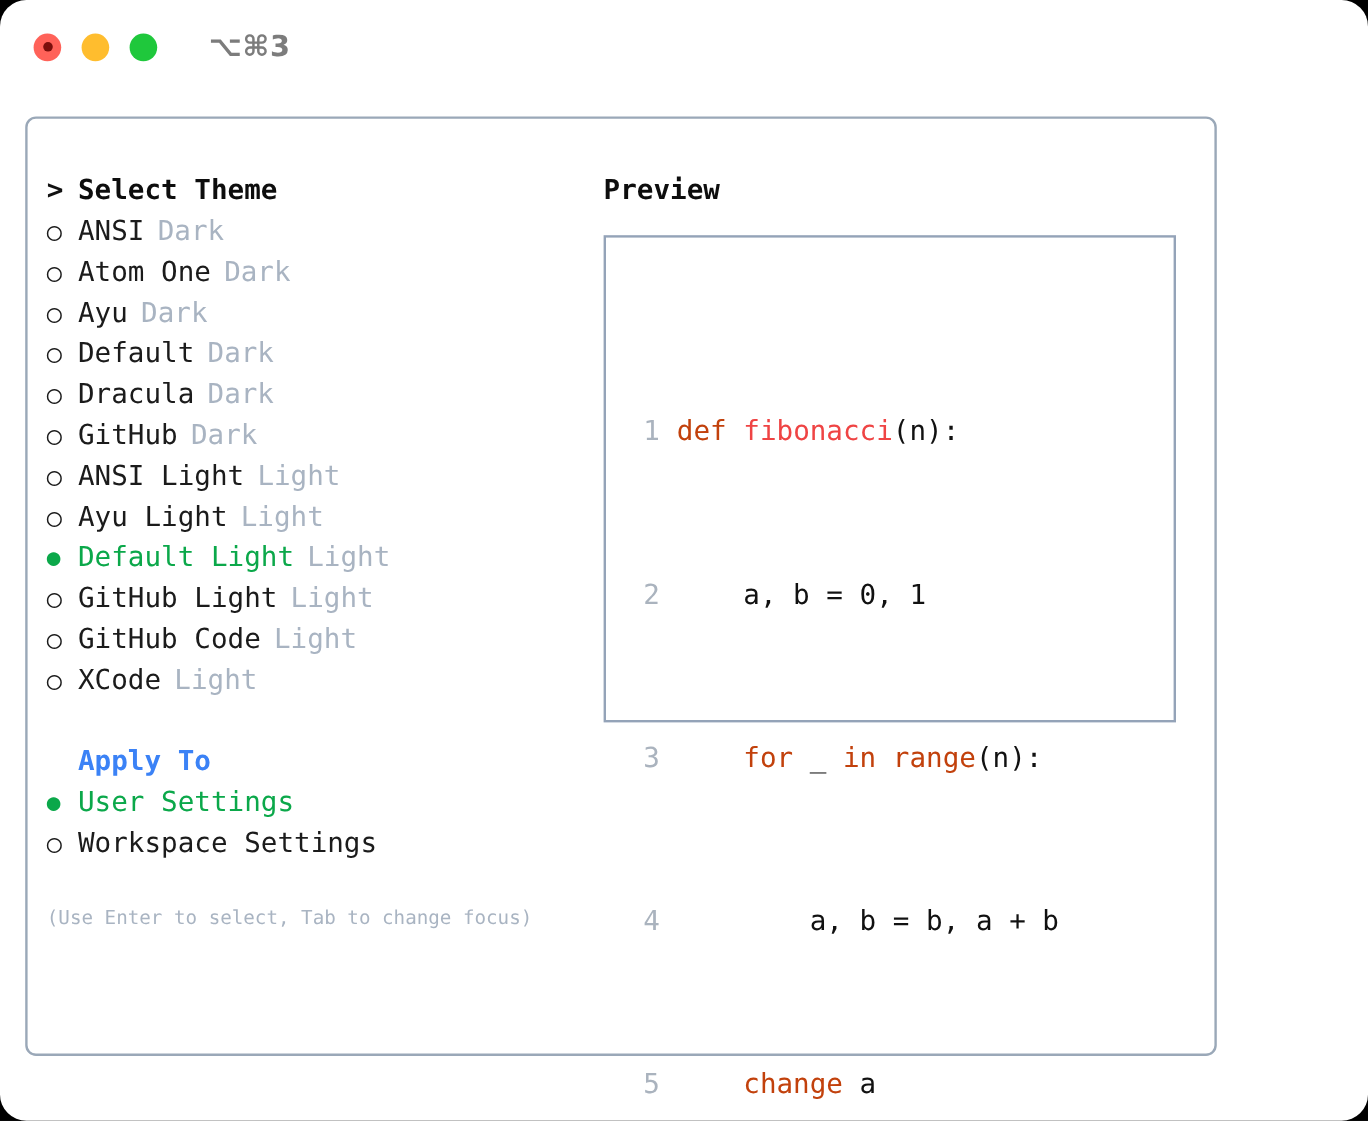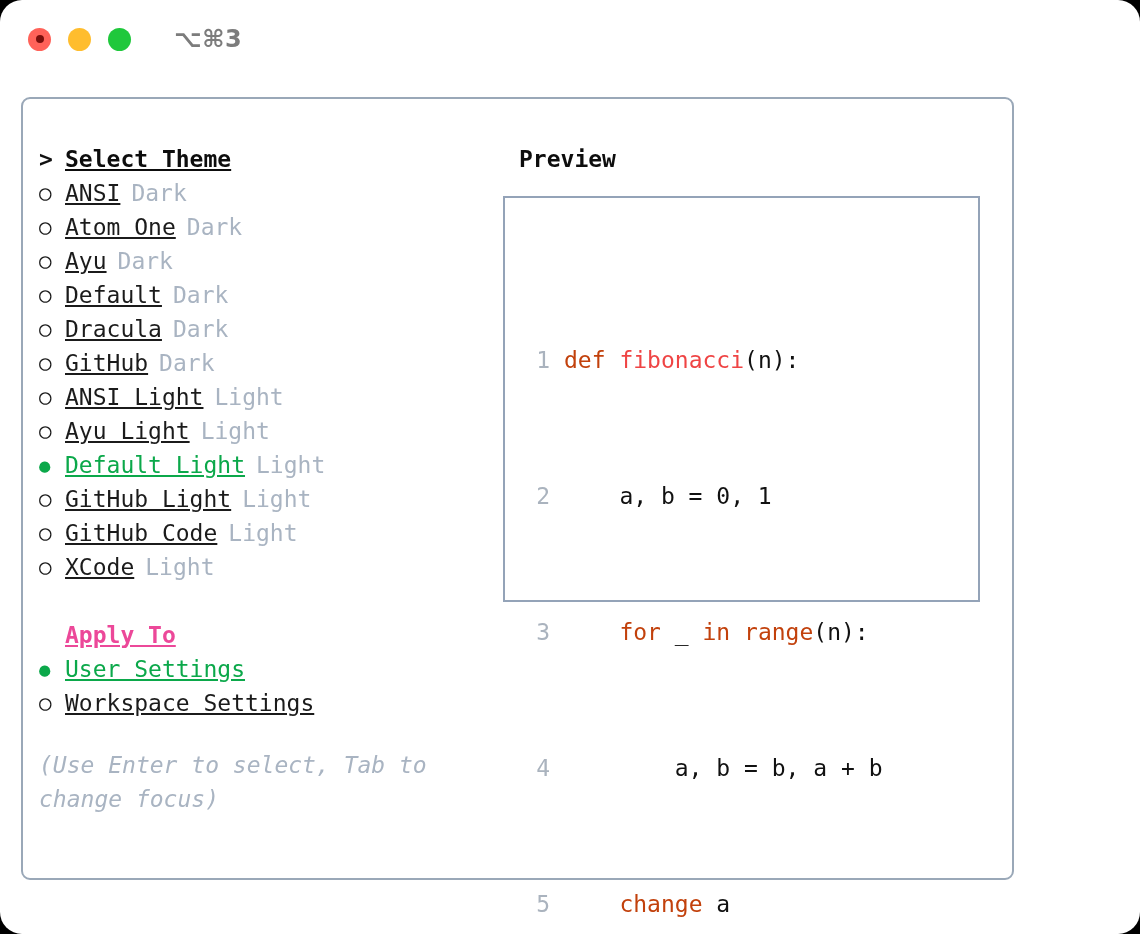--- a/index.html
+++ b/index.html
@@ -108,54 +108,52 @@
     width: 26px;
     flex: 0 0 26px;
     font-size: 21px;
     color: #1b1b1b;
     display: inline-block;
   }
   .marker.sel { color: #0ba84a; font-size: 19px; }
   .marker.caret { color: #111111; font-weight: 700; font-size: 23px; }
   .marker.blank { color: transparent; }
 
-  .row .label { color: #1b1b1b; text-decoration: underline; }
+  .row .label { color: #1b1b1b; }
   .row .tag {
     color: #a9b4c2;
     margin-left: 11px;
   }
   .row.selected .label { color: #0ba84a; }
   .row.header .label { font-weight: 700; color: #0d0d0d; }
-  .row.subheader .label { font-weight: 700; color: #ec4899; }
+  .row.subheader .label { font-weight: 700; color: #3b82f6; }
 
   .gap { height: 34px; }
 
   .hint {
     margin-top: 28px;
     width: 410px;
-    font-size: 23px;
+    font-size: 16px;
     line-height: 34px;
     color: #a9b4c2;
-    font-style: italic;
   }
 
   
   .right-col {
     position: absolute;
     left: 480px;
     top: 43px;
     width: 490px;
   }
   .preview-title {
     font-size: 23px;
     font-weight: 700;
     color: #0d0d0d;
     line-height: 34px;
     margin-bottom: 20px;
-    margin-left: 16px;
   }
   .preview-box {
     position: relative;
     width: 477px;
     height: 406px;
     box-sizing: border-box;
     border: 2px solid #94a3b8;
     background: #ffffff;
   }
   .code {

